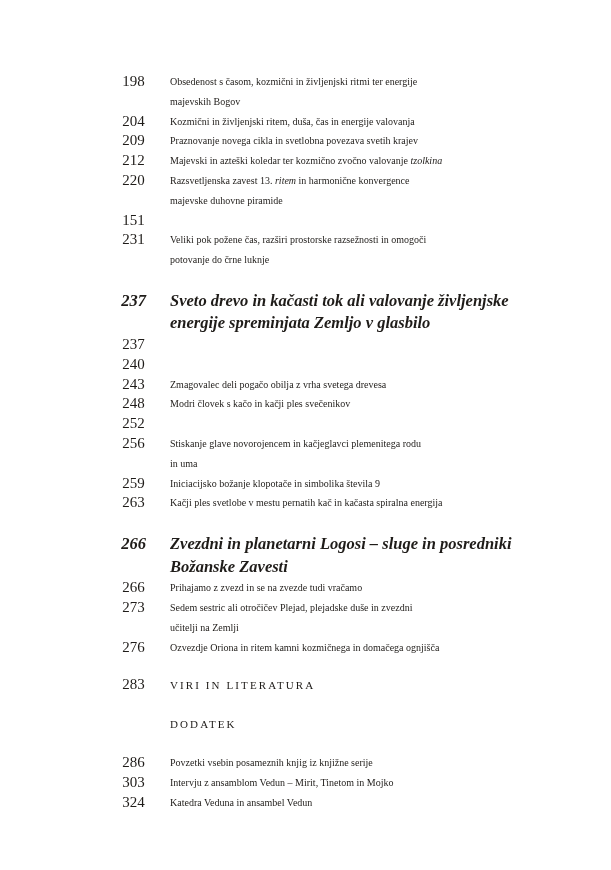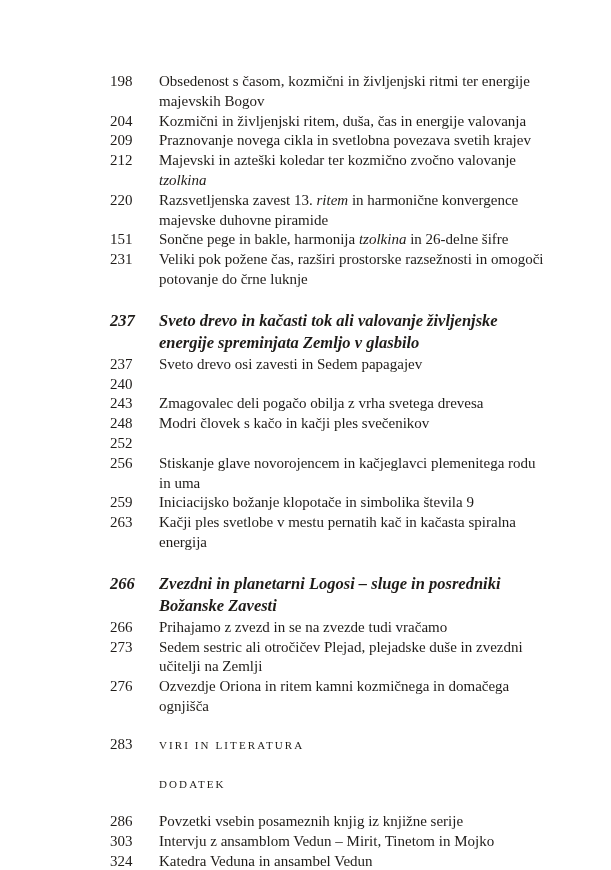--- a/index.html
+++ b/index.html
@@ -21,28 +21,28 @@
     left: 110px;
     width: 460px;
   }
   .row {
     display: flex;
     align-items: flex-start;
   }
   .num {
     flex: none;
     width: 47px;
-    text-align: left;
-    padding-right: 2px;
+    text-align: center;
+    padding-right: 13px;
     font-size: 15px;
     line-height: 19.8px;
   }
   .txt {
     width: 395px;
-    font-size: 15px;
+    font-size: 10px;
     line-height: 19.8px;
   }
   .txt em {
     font-style: italic;
     margin-top: 20px;
   }
   
   .row.section .num,
   .row.section .txt {
     font-style: italic;
@@ -83,33 +83,31 @@
     <div class="row entry">
       <span class="num">212</span>
       <span class="txt">Majevski in azteški koledar ter kozmično zvočno valovanje <em>tzolkina</em></span>
     </div>
     <div class="row entry">
       <span class="num">220</span>
       <span class="txt">Razsvetljenska zavest 13. <em>ritem</em> in harmonične konvergence<br>majevske duhovne piramide</span>
     </div>
     <div class="row entry">
       <span class="num">151</span>
-      <span class="txt">Sončne pege in bakle, harmonija <em>tzolkina</em> in 26-delne šifre</span>
     </div>
     <div class="row entry">
       <span class="num">231</span>
       <span class="txt">Veliki pok požene čas, razširi prostorske razsežnosti in omogoči<br>potovanje do črne luknje</span>
     </div>
     <div class="row section gap-before">
       <span class="num">237</span>
       <span class="txt">Sveto drevo in kačasti tok ali valovanje življenjske<br>energije spreminjata Zemljo v glasbilo</span>
     </div>
     <div class="row entry">
       <span class="num">237</span>
-      <span class="txt">Sveto drevo osi zavesti in Sedem papagajev</span>
     </div>
     <div class="row entry">
       <span class="num">240</span>
     </div>
     <div class="row entry">
       <span class="num">243</span>
       <span class="txt">Zmagovalec deli pogačo obilja z vrha svetega drevesa</span>
     </div>
     <div class="row entry">
       <span class="num">248</span>

